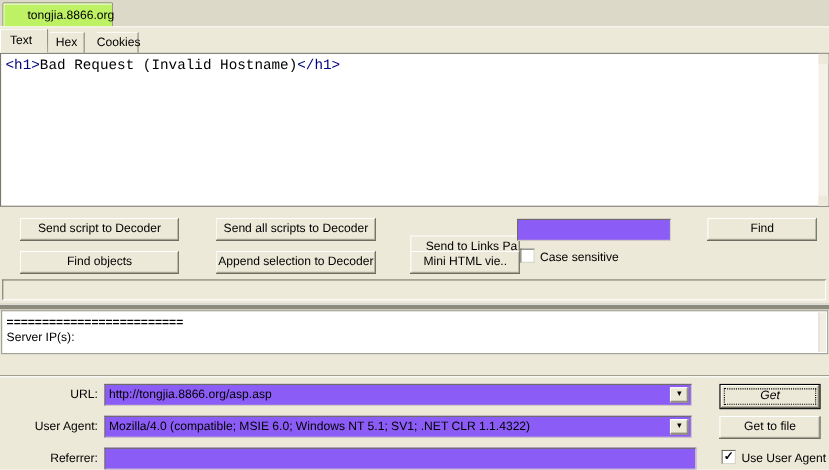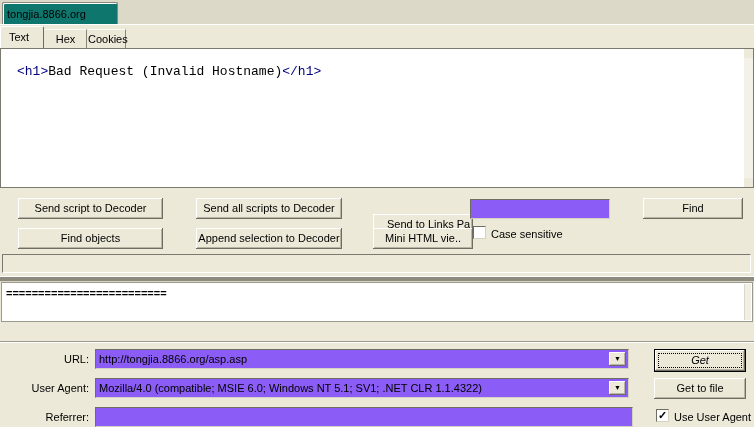--- a/index.html
+++ b/index.html
@@ -2,35 +2,35 @@
 <html><head>
 <meta charset="utf-8">
 <style>
   html,body{margin:0;padding:0;}
   body{font-family:"Liberation Sans",sans-serif;}
   .screen{position:relative;width:754px;height:427px;background:#ece9d8;overflow:hidden;
           font-size:11px;color:#000;}
   
   .filebar{position:absolute;left:0;top:0;width:754px;height:24px;background:#ddd9c9;}
   .filebar-edge{position:absolute;left:0;top:24px;width:754px;height:1px;background:#ffffff;}
-  .filetab{position:absolute;left:2px;top:2px;width:116px;height:22px;background:#0f766e;
+  .filetab{position:absolute;left:2px;top:2px;width:101px;height:22px;background:#bef264;
            border:1px solid #8a887c;border-bottom:none;border-radius:2px 2px 0 0;
-           box-shadow:inset 1px 1px 0 #ffffff;line-height:22px;padding-left:4px;box-sizing:border-box;}
+           box-shadow:inset 1px 1px 0 #ffffff;line-height:22px;padding-left:22px;box-sizing:border-box;}
   
   .tabstrip{position:absolute;left:0;top:25px;width:754px;height:23px;background:#ece9d8;}
   .tab{position:absolute;box-sizing:border-box;line-height:18px;text-align:center;cursor:default;}
   .tab.active{left:0;top:1px;width:44px;height:22px;background:#ece9d8;
               border:1px solid #6e6d62;border-bottom:none;border-left-color:#ffffff;border-top-color:#ffffff;
               border-radius:2px 2px 0 0;line-height:21px;text-align:left;padding-left:8px;z-index:2;}
   .tab.plain{top:4px;height:19px;border-right:1px solid #87857a;border-top:1px solid #fbfaf4;
              background:#ece9d8;}
   
   .editor{position:absolute;left:0;top:48px;width:754px;height:140px;background:#ffffff;
           border:1px solid #7b796d;box-sizing:border-box;}
-  .editor pre{margin:12px;padding:3px 4px;font-family:"Liberation Mono","DejaVu Sans Mono",monospace;
+  .editor pre{margin:0;padding:3px 4px;font-family:"Liberation Mono","DejaVu Sans Mono",monospace;
               font-size:13px;line-height:15px;color:#000;}
   .editor .tag{color:#000080;}
   .scrolltrack{position:absolute;right:0;top:0;width:9px;height:138px;background:#f4f2e8;}
   .scrolltrack .sb-btn{position:absolute;left:0;width:9px;height:9px;background:#edeadb;}
   .sb-up{top:0;}.sb-dn{bottom:0;}
   
   .btn{position:absolute;height:21px;background:#ece9d8;text-align:center;line-height:21px;
        box-shadow:inset -1px -1px 0 #6e6d62,inset 1px 1px 0 #ffffff,inset -2px -2px 0 #b8b5a4;
        box-sizing:border-box;cursor:default;white-space:nowrap;overflow:hidden;}
   .btn.clipleft{text-align:left;padding-left:14px;margin-top:16px;}
@@ -72,21 +72,21 @@
   <div class="filebar"></div>
   <div class="filetab">
     <span>tongjia.8866.org</span>
   </div>
   <div class="filebar-edge"></div>
 
   <div class="tabstrip">
     <div class="tab active" style="left:0;">
       <span>Text</span>
     </div>
-    <div class="tab plain" style="left:45px;width:42px;">
+    <div class="tab plain" style="left:45px;width:32px;">
       <span>Hex</span>
     </div>
     <div class="tab plain" style="left:88px;width:38px;">
       <span>Cookies</span>
     </div>
   </div>
 
   <div class="editor">
     <pre><span class="tag">&lt;h1&gt;</span><span>Bad Request (Invalid Hostname)</span><span class="tag">&lt;/h1&gt;</span></pre>
     <div class="scrolltrack">
@@ -122,20 +122,21 @@
   </div>
   <div class="checkbox" style="left:473px;top:226px;z-index:3;"></div>
   <span style="position:absolute;left:491px;top:228px;">Case sensitive</span>
 
   <div class="statusbar"></div>
 
   <div class="splitter"></div>
 
   <div class="infopanel">
     <div class="sep">=========================</div>
+    <div>Server IP(s):</div>
     <div class="panel-track"></div>
   </div>
 
   <div class="groove-d"></div>
   <div class="groove-l"></div>
 
   <div class="flabel" style="top:353px;">URL:</div>
   <div class="sunken combo" style="left:95px;top:349px;width:534px;height:20px;">
     <input value="http://tongjia.8866.org/asp.asp" style="">
     <div class="combo-btn">

